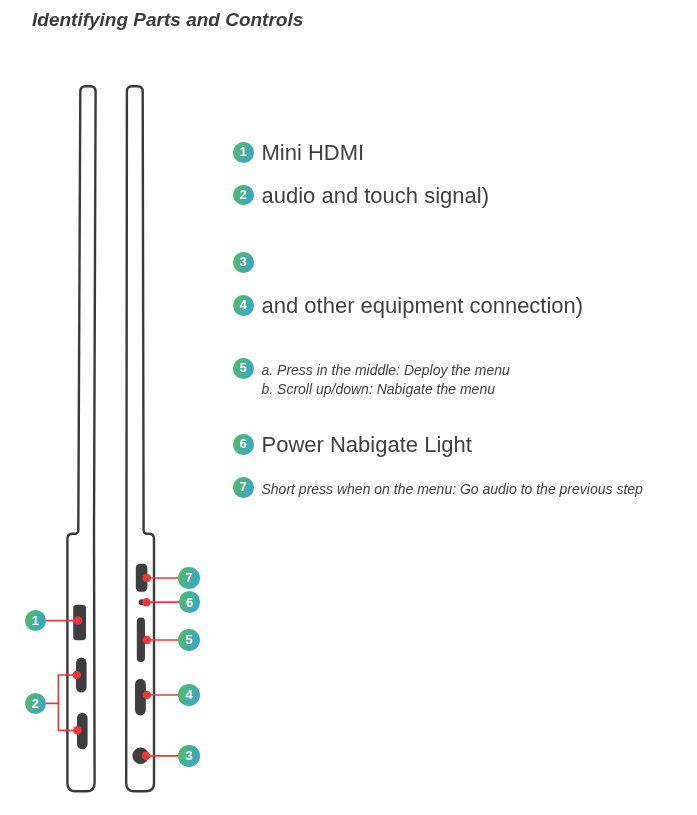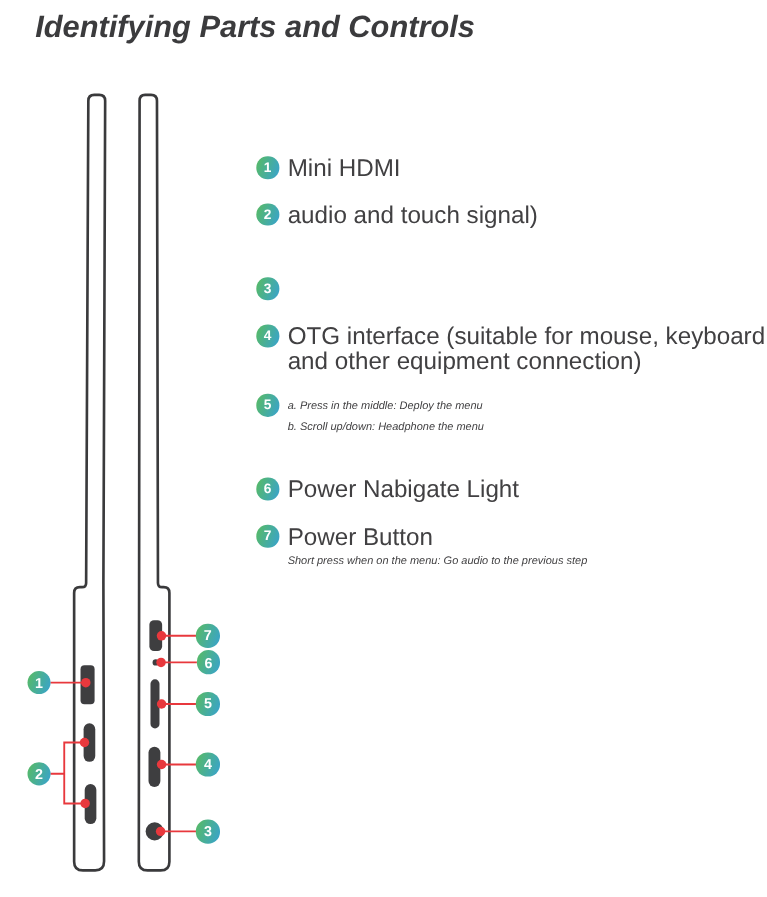--- a/index.html
+++ b/index.html
@@ -3,41 +3,41 @@
 <meta charset="utf-8">
 <style>
   html,body{margin:0;padding:0;}
   body{
     width:697px;height:815px;background:#ffffff;overflow:hidden;position:relative;
     font-family:"Liberation Sans", sans-serif;color:#414042;
   }
   .page{position:absolute;inset:0;}
   .title{
     position:absolute;left:32px;top:9px;margin:0;
-    font-size:28px;font-weight:bold;font-style:italic;color:#3b3b3d;letter-spacing:0;
+    font-size:19px;font-weight:bold;font-style:italic;color:#3b3b3d;letter-spacing:0;
   }
   .diagram{position:absolute;left:0;top:0;width:230px;height:815px;}
   .device{fill:#ffffff;stroke:#3a3a3c;stroke-width:2.4;stroke-linejoin:round;}
   .port{fill:#3e3e40;}
   .connector{stroke:#e8383d;stroke-width:1.7;fill:none;}
   .cdot{fill:#e8383d;}
   .badge{
     border-radius:50%;color:#ffffff;font-weight:bold;
     display:flex;align-items:center;justify-content:center;
     background:linear-gradient(110deg,#56b96a 8%,#3aa4c8 92%);
     flex:none;
   }
   .callout{position:absolute;width:21.5px;height:21.5px;font-size:13px;}
   .parts-list{position:absolute;left:233px;top:142px;width:462px;height:420px;}
   .item{position:absolute;left:0;display:flex;align-items:flex-start;}
   .item .badge{width:20.5px;height:20.5px;font-size:12.5px;margin-right:8px;}
   .ltext{padding-top:0;}
   .part-line{font-size:22px;line-height:21.5px;color:#414042;white-space:nowrap;}
   .notes{margin-top:3px;}
-  .note-line{font-size:10px;line-height:18.5px;font-style:italic;color:#414042;white-space:nowrap;}
+  .note-line{font-size:14px;line-height:18.5px;font-style:italic;color:#414042;white-space:nowrap;}
 </style>
 </head>
 <body>
 
 <div class="page">
 
   <h1 class="title">Identifying Parts and Controls</h1>
 
   <svg class="diagram" viewBox="0 0 230 815">
 
@@ -99,46 +99,44 @@
       </div>
     </div>
 
     <div class="item" style="top:110px">
       <div class="badge">3</div>
     </div>
 
     <div class="item" style="top:153px">
       <div class="badge">4</div>
       <div class="ltext">
-        <div class="part-line">OTG interface (suitable for mouse, keyboard</div>
         <div class="part-line">and other equipment connection)</div>
       </div>
     </div>
 
     <div class="item" style="top:216px">
       <div class="badge">5</div>
       <div class="ltext">
         <div class="notes">
           <div class="note-line">a. Press in the middle: Deploy the menu</div>
-          <div class="note-line">b. Scroll up/down: Headphone the menu</div>
+          <div class="note-line">b. Scroll up/down: Nabigate the menu</div>
         </div>
       </div>
     </div>
 
     <div class="item" style="top:292px">
       <div class="badge">6</div>
       <div class="ltext">
         <div class="part-line">Power Nabigate Light</div>
       </div>
     </div>
 
     <div class="item" style="top:335px">
       <div class="badge">7</div>
       <div class="ltext">
-        <div class="part-line">Power Button</div>
         <div class="notes">
           <div class="note-line">Short press when on the menu: Go audio to the previous step</div>
         </div>
       </div>
     </div>
 
   </div>
 </div>
 
 </body></html>

